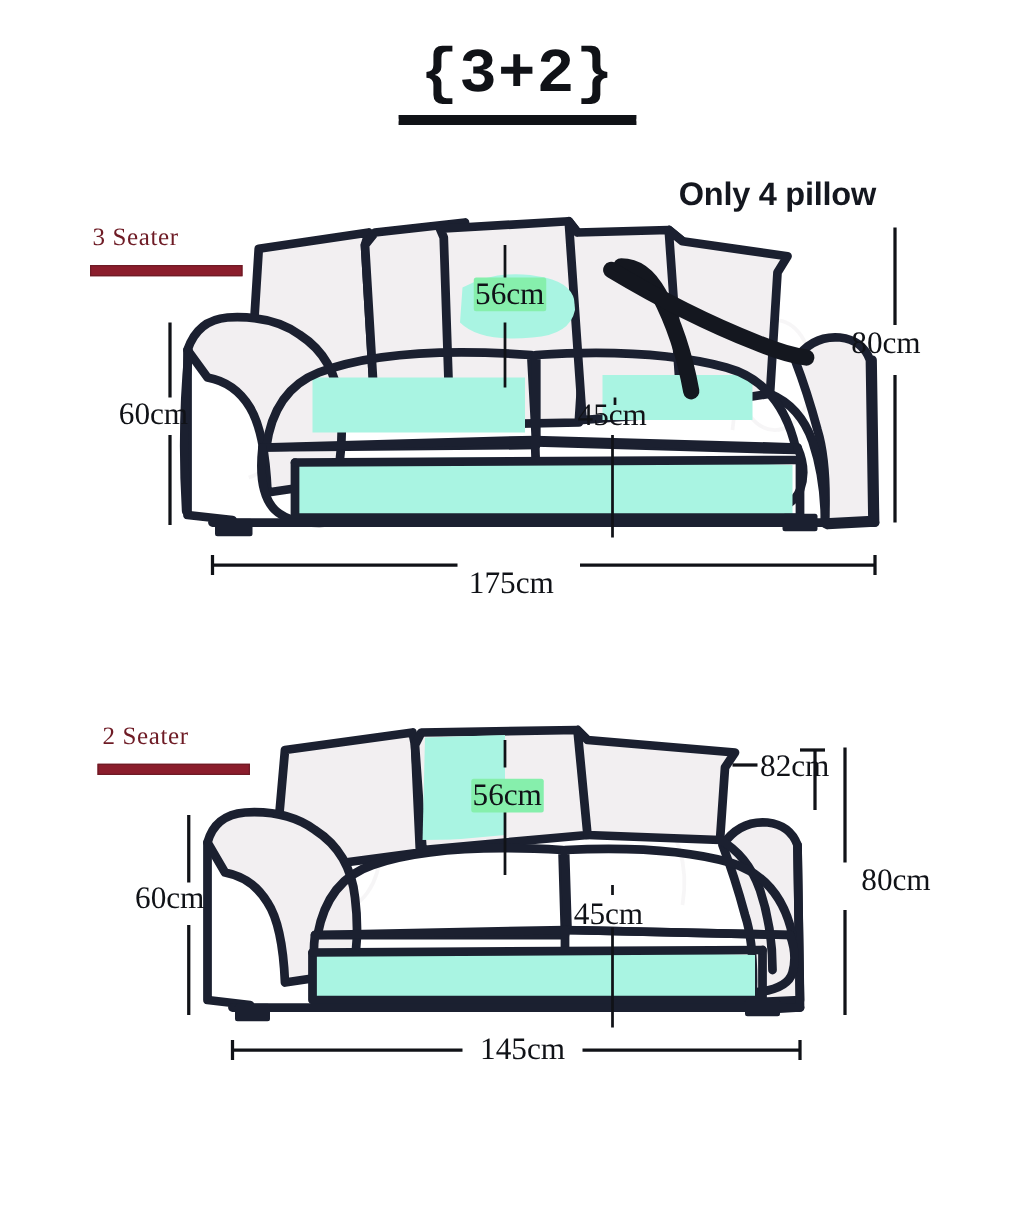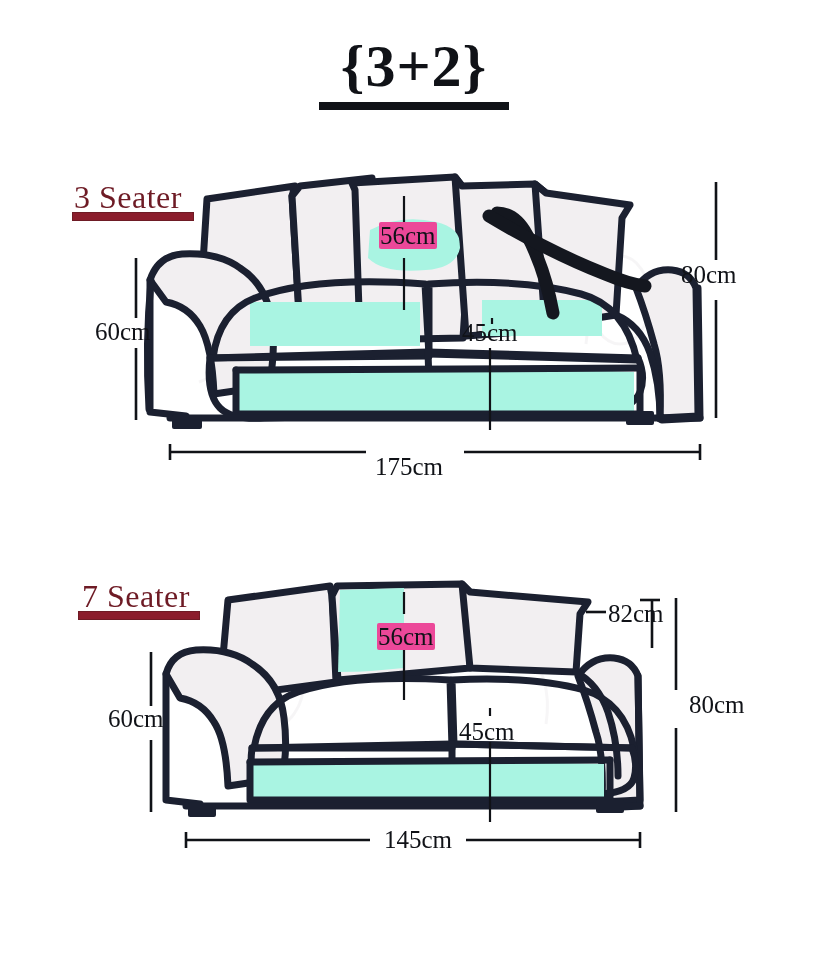--- a/index.html
+++ b/index.html
@@ -31,22 +31,22 @@
   }
   .title-wrap {
     position: absolute;
     left: 0;
     top: 36px;
     width: 828px;
     text-align: center;
   }
   .title-txt {
     display: inline-block;
-    font-family: Liberation Serif, serif;
-    font-size: 60px;
+    font-family: Liberation Mono, monospace;
+    font-size: 50px;
     font-weight: 700;
     color: #101217;
     letter-spacing: 1px;
     line-height: 1;
     padding: 0 6px;
   }
   .title-rule {
     display: block;
     margin: 6px auto 0;
     width: 190px;
@@ -58,21 +58,21 @@
     box-sizing: content-box;
   }
   .title-rule-inner {
     width: 190px;
     height: 2px;
     background: #ffffff;
   }
   .seater-label {
     position: absolute;
     font-family: "Liberation Serif", serif;
-    font-size: 32px;
+    font-size: 20px;
     font-weight: 400;
     color: #6e1b25;
     letter-spacing: 0.5px;
   }
   .seater-bar {
     position: absolute;
     height: 9px;
     background: #8b1d2c;
     border: 1.5px solid #6e1b25;
     box-sizing: border-box;
@@ -89,21 +89,21 @@
     position: absolute;
     font-family: "Liberation Serif", serif;
     font-size: 25px;
     color: #101217;
     letter-spacing: 0px;
   }
   .dim-sm {
     font-size: 25px;
   }
   .hl {
-    background: #ec4899;
+    background: #86efac;
     padding: 0 1px;
     border-radius: 2px;
   }
 </style>
 </head>
 <body>
 
 <div class="canvas">
 
   <svg class="sheet" viewBox="0 0 828 975">
@@ -280,32 +280,33 @@
   </svg>
 
   <div class="title-wrap">
     <span class="title-txt">{3+2}</span>
     <span class="title-rule"><span class="title-rule-inner"></span></span>
   </div>
 
   <div class="seater-label" style="left:74px; top:179px;">3 Seater</div>
   <div class="seater-bar" style="left:72px; top:212px; width:122px;"></div>
 
+  <div class="only-pillow" style="left:543px; top:140px;">Only 4 pillow</div>
 
   <div class="dim" style="left:379px; top:222px;"><span class="hl">56cm</span></div>
 
   <div class="dim" style="left:462px; top:319px;">45cm</div>
 
   <div class="dim" style="left:95px; top:318px;">60cm</div>
 
   <div class="dim" style="left:681px; top:261px;">80cm</div>
 
   <div class="dim" style="left:375px; top:453px;">175cm</div>
 
-  <div class="seater-label" style="left:82px; top:578px;">7 Seater</div>
+  <div class="seater-label" style="left:82px; top:578px;">2 Seater</div>
   <div class="seater-bar" style="left:78px; top:611px; width:122px;"></div>
 
   <div class="dim" style="left:377px; top:623px;"><span class="hl">56cm</span></div>
 
   <div class="dim" style="left:459px; top:718px;">45cm</div>
 
   <div class="dim" style="left:108px; top:705px;">60cm</div>
 
   <div class="dim dim-sm" style="left:608px; top:600px;">82cm</div>
 

